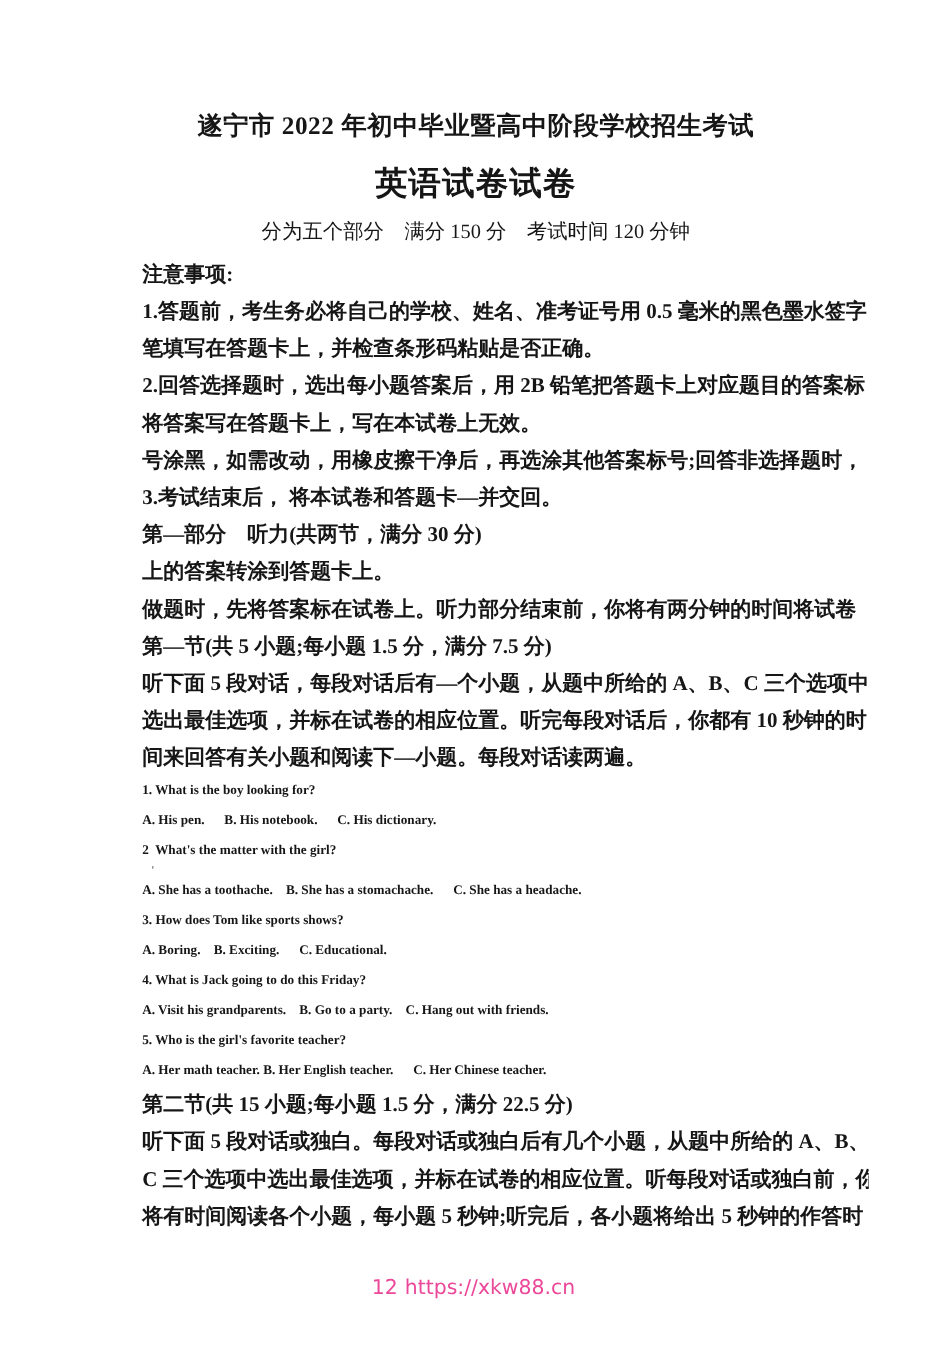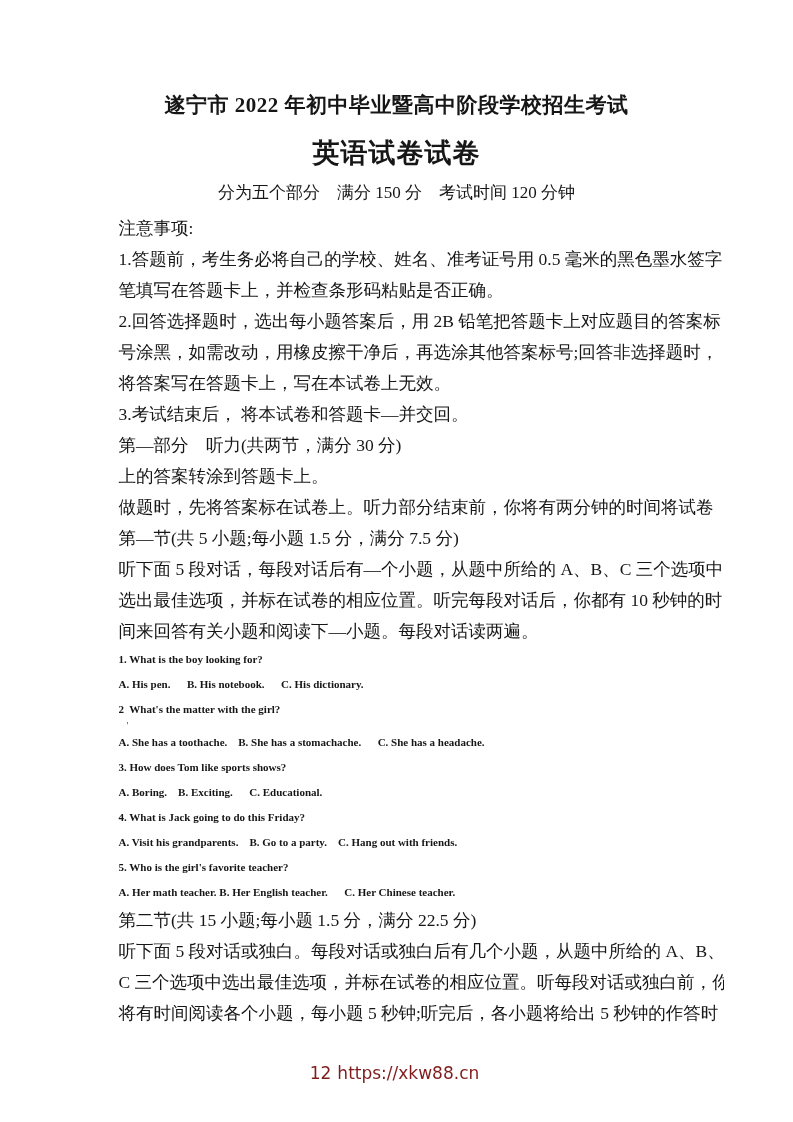--- a/index.html
+++ b/index.html
@@ -6,48 +6,48 @@
   .page{
     width:654px;height:1122px;position:relative;background:#ffffff;
     color:#161616;font-family:"Liberation Serif","DejaVu Serif",serif;
     overflow:hidden;margin:0 auto;
   }
   header{text-align:center;padding-top:92px;}
   .title{font-size:21px;font-weight:700;line-height:26px;letter-spacing:.5px;}
   .subject{font-size:27px;font-weight:700;line-height:26px;margin-top:22px;letter-spacing:1px;}
   .meta{font-size:17px;font-weight:400;line-height:22px;margin-top:16px;}
   main{width:556px;margin:9px auto 0;}
-  .cn{font-size:17.5px;font-weight:400;line-height:31px;white-space:pre;}
+  .cn{font-size:17.5px;font-weight:700;line-height:31px;white-space:pre;}
   .en{font-size:11px;font-weight:700;line-height:25px;white-space:pre;}
   .stray{font-size:10px;line-height:8px;height:8px;padding-left:8px;color:#444;}
   .footer{
     position:absolute;left:0;right:4px;top:1062px;text-align:center;
-    color:#7f1d1d;font-family:"DejaVu Sans","Liberation Sans",sans-serif;
+    color:#ec4899;font-family:"DejaVu Sans","Liberation Sans",sans-serif;
     font-size:17px;line-height:22px;
   }
   .footer .pn{margin-right:6px;}
 </style>
 </head>
 <body>
 
 <div class="page">
 
   <header>
     <div class="title">遂宁市 2022 年初中毕业暨高中阶段学校招生考试</div>
     <div class="subject">英语试卷试卷</div>
     <div class="meta">分为五个部分　满分 150 分　考试时间 120 分钟</div>
   </header>
 
   <main>
     <div class="cn">注意事项:</div>
     <div class="cn">1.答题前，考生务必将自己的学校、姓名、准考证号用 0.5 毫米的黑色墨水签字</div>
     <div class="cn">笔填写在答题卡上，并检查条形码粘贴是否正确。</div>
     <div class="cn">2.回答选择题时，选出每小题答案后，用 2B 铅笔把答题卡上对应题目的答案标</div>
+    <div class="cn">将答案写在答题卡上，写在本试卷上无效。</div>
     <div class="cn">号涂黑，如需改动，用橡皮擦干净后，再选涂其他答案标号;回答非选择题时，</div>
-    <div class="cn">将答案写在答题卡上，写在本试卷上无效。</div>
     <div class="cn">3.考试结束后， 将本试卷和答题卡—并交回。</div>
 
     <div class="cn">第—部分　听力(共两节，满分 30 分)</div>
     <div class="cn">上的答案转涂到答题卡上。</div>
     <div class="cn">做题时，先将答案标在试卷上。听力部分结束前，你将有两分钟的时间将试卷</div>
 
     <div class="cn">第—节(共 5 小题;每小题 1.5 分，满分 7.5 分)</div>
     <div class="cn">听下面 5 段对话，每段对话后有—个小题，从题中所给的 A、B、C 三个选项中</div>
     <div class="cn">选出最佳选项，并标在试卷的相应位置。听完每段对话后，你都有 10 秒钟的时</div>
     <div class="cn">间来回答有关小题和阅读下—小题。每段对话读两遍。</div>

